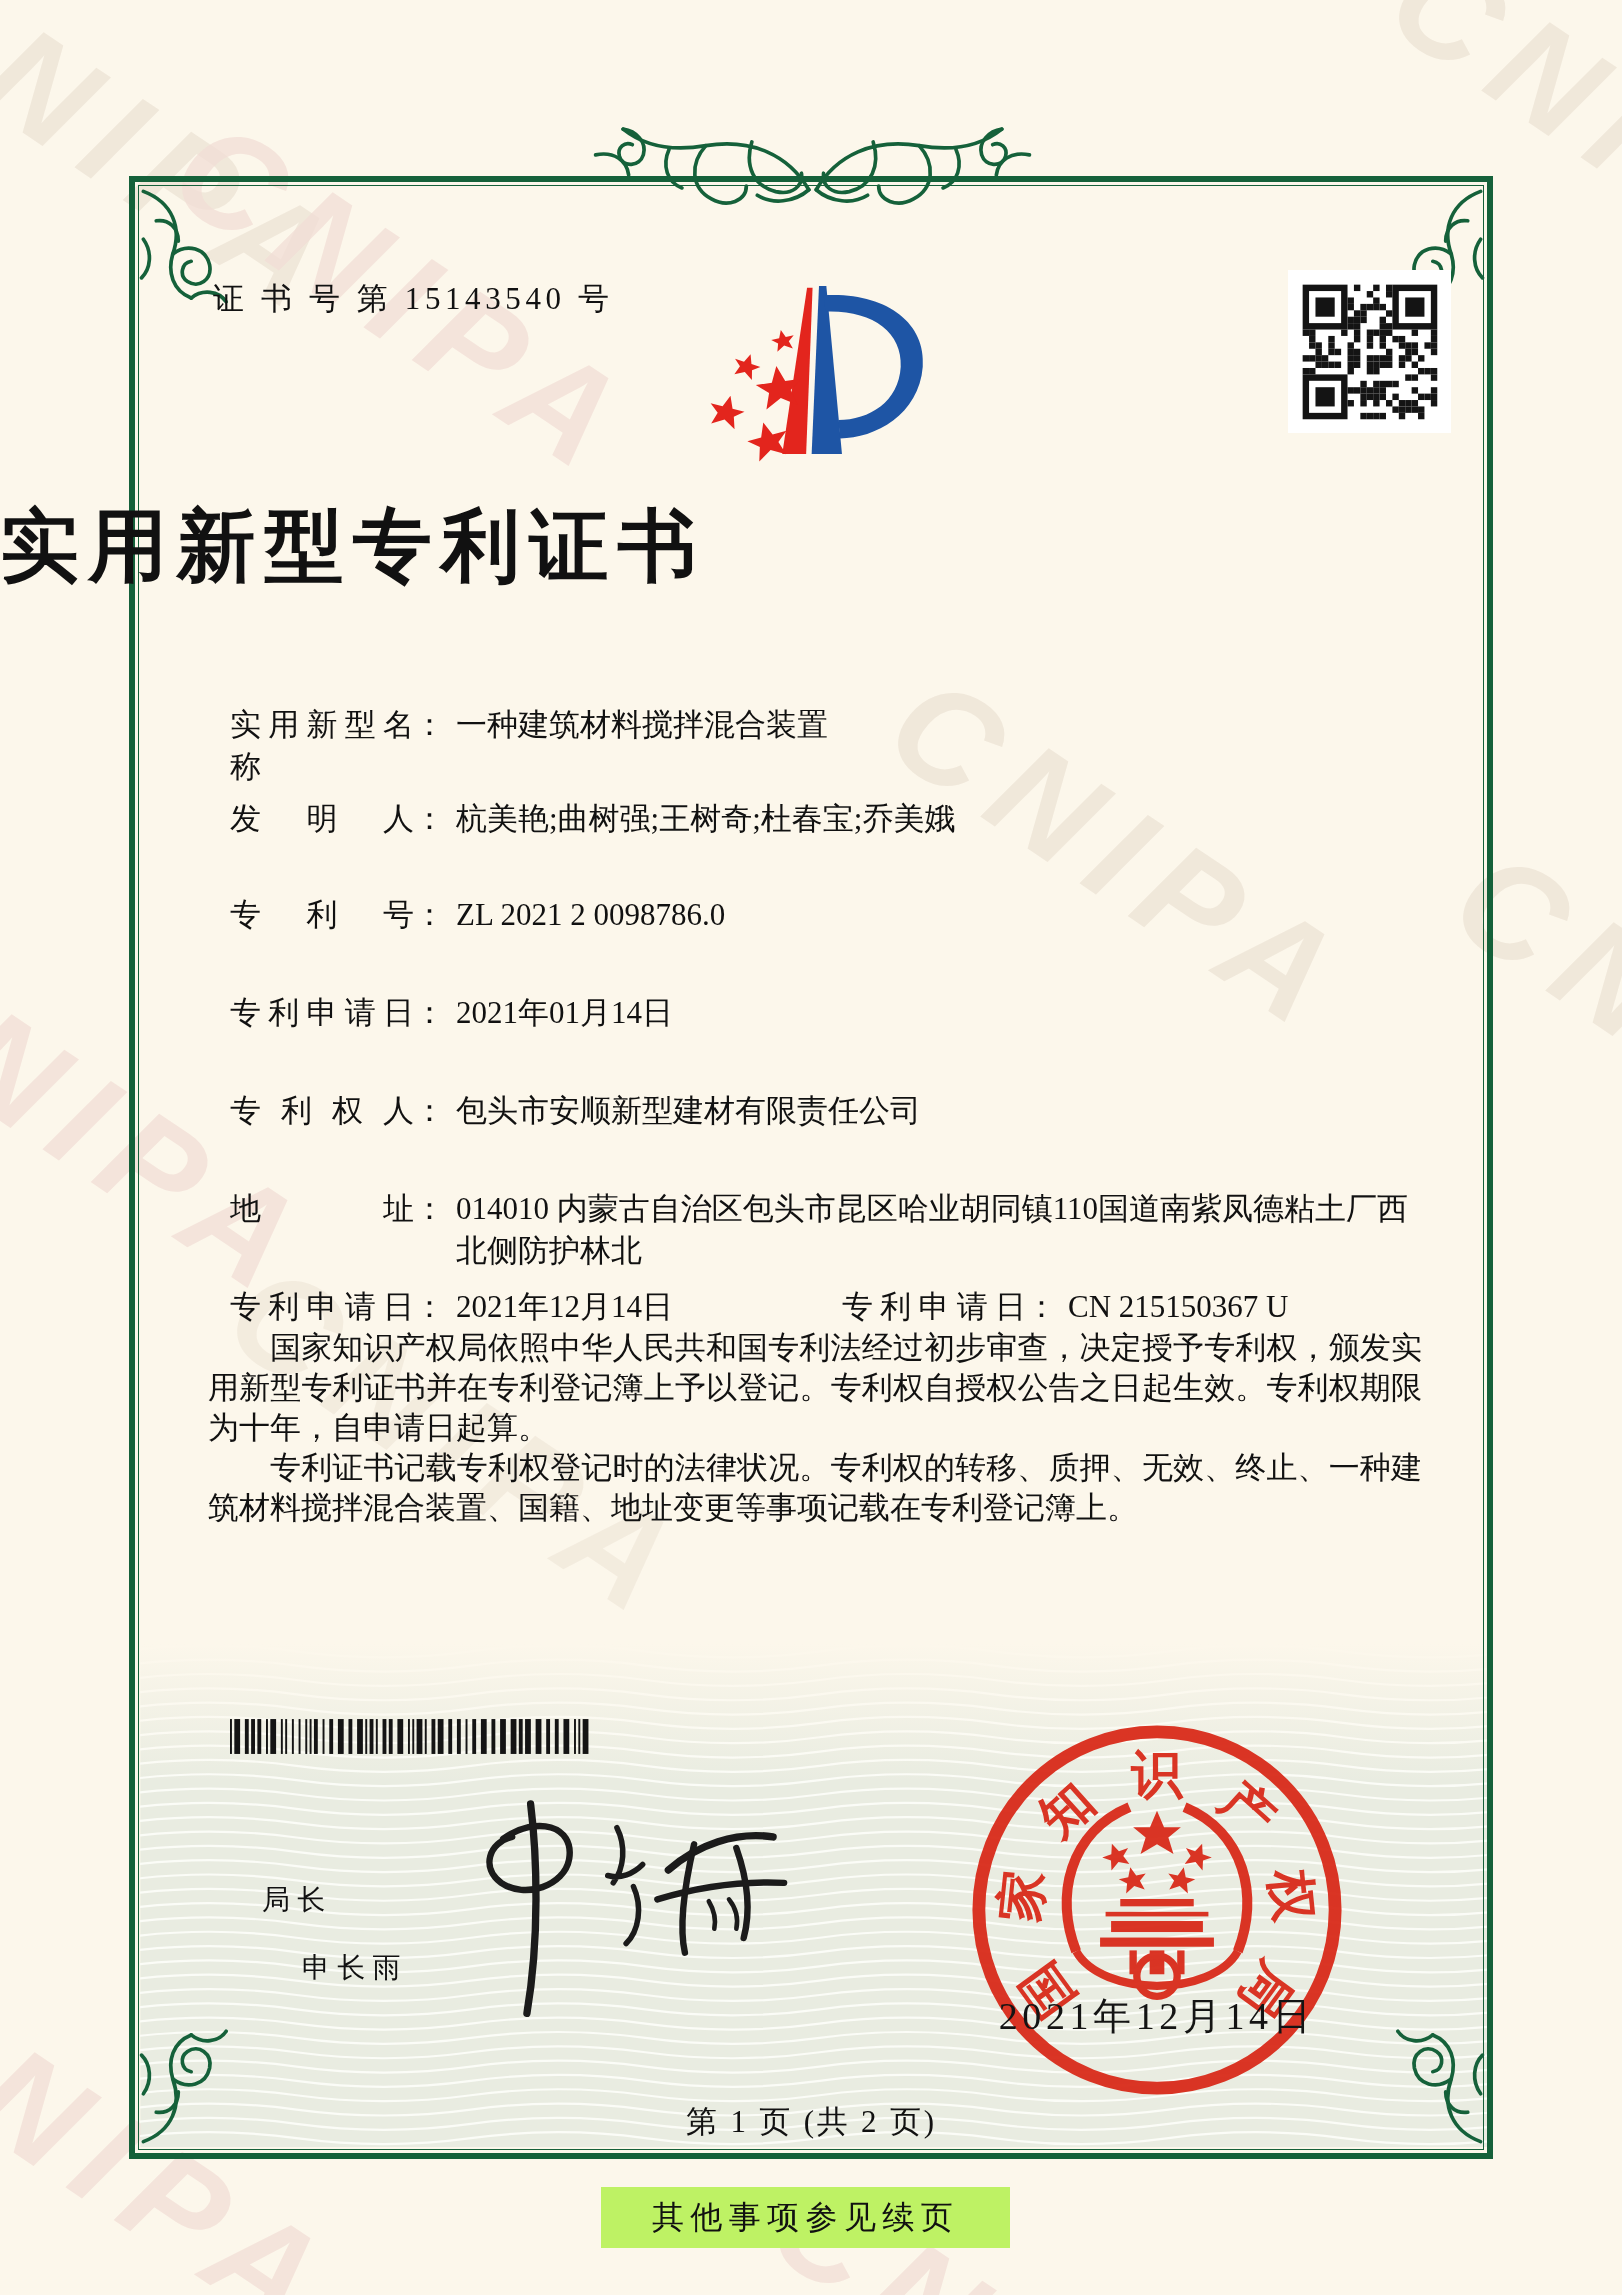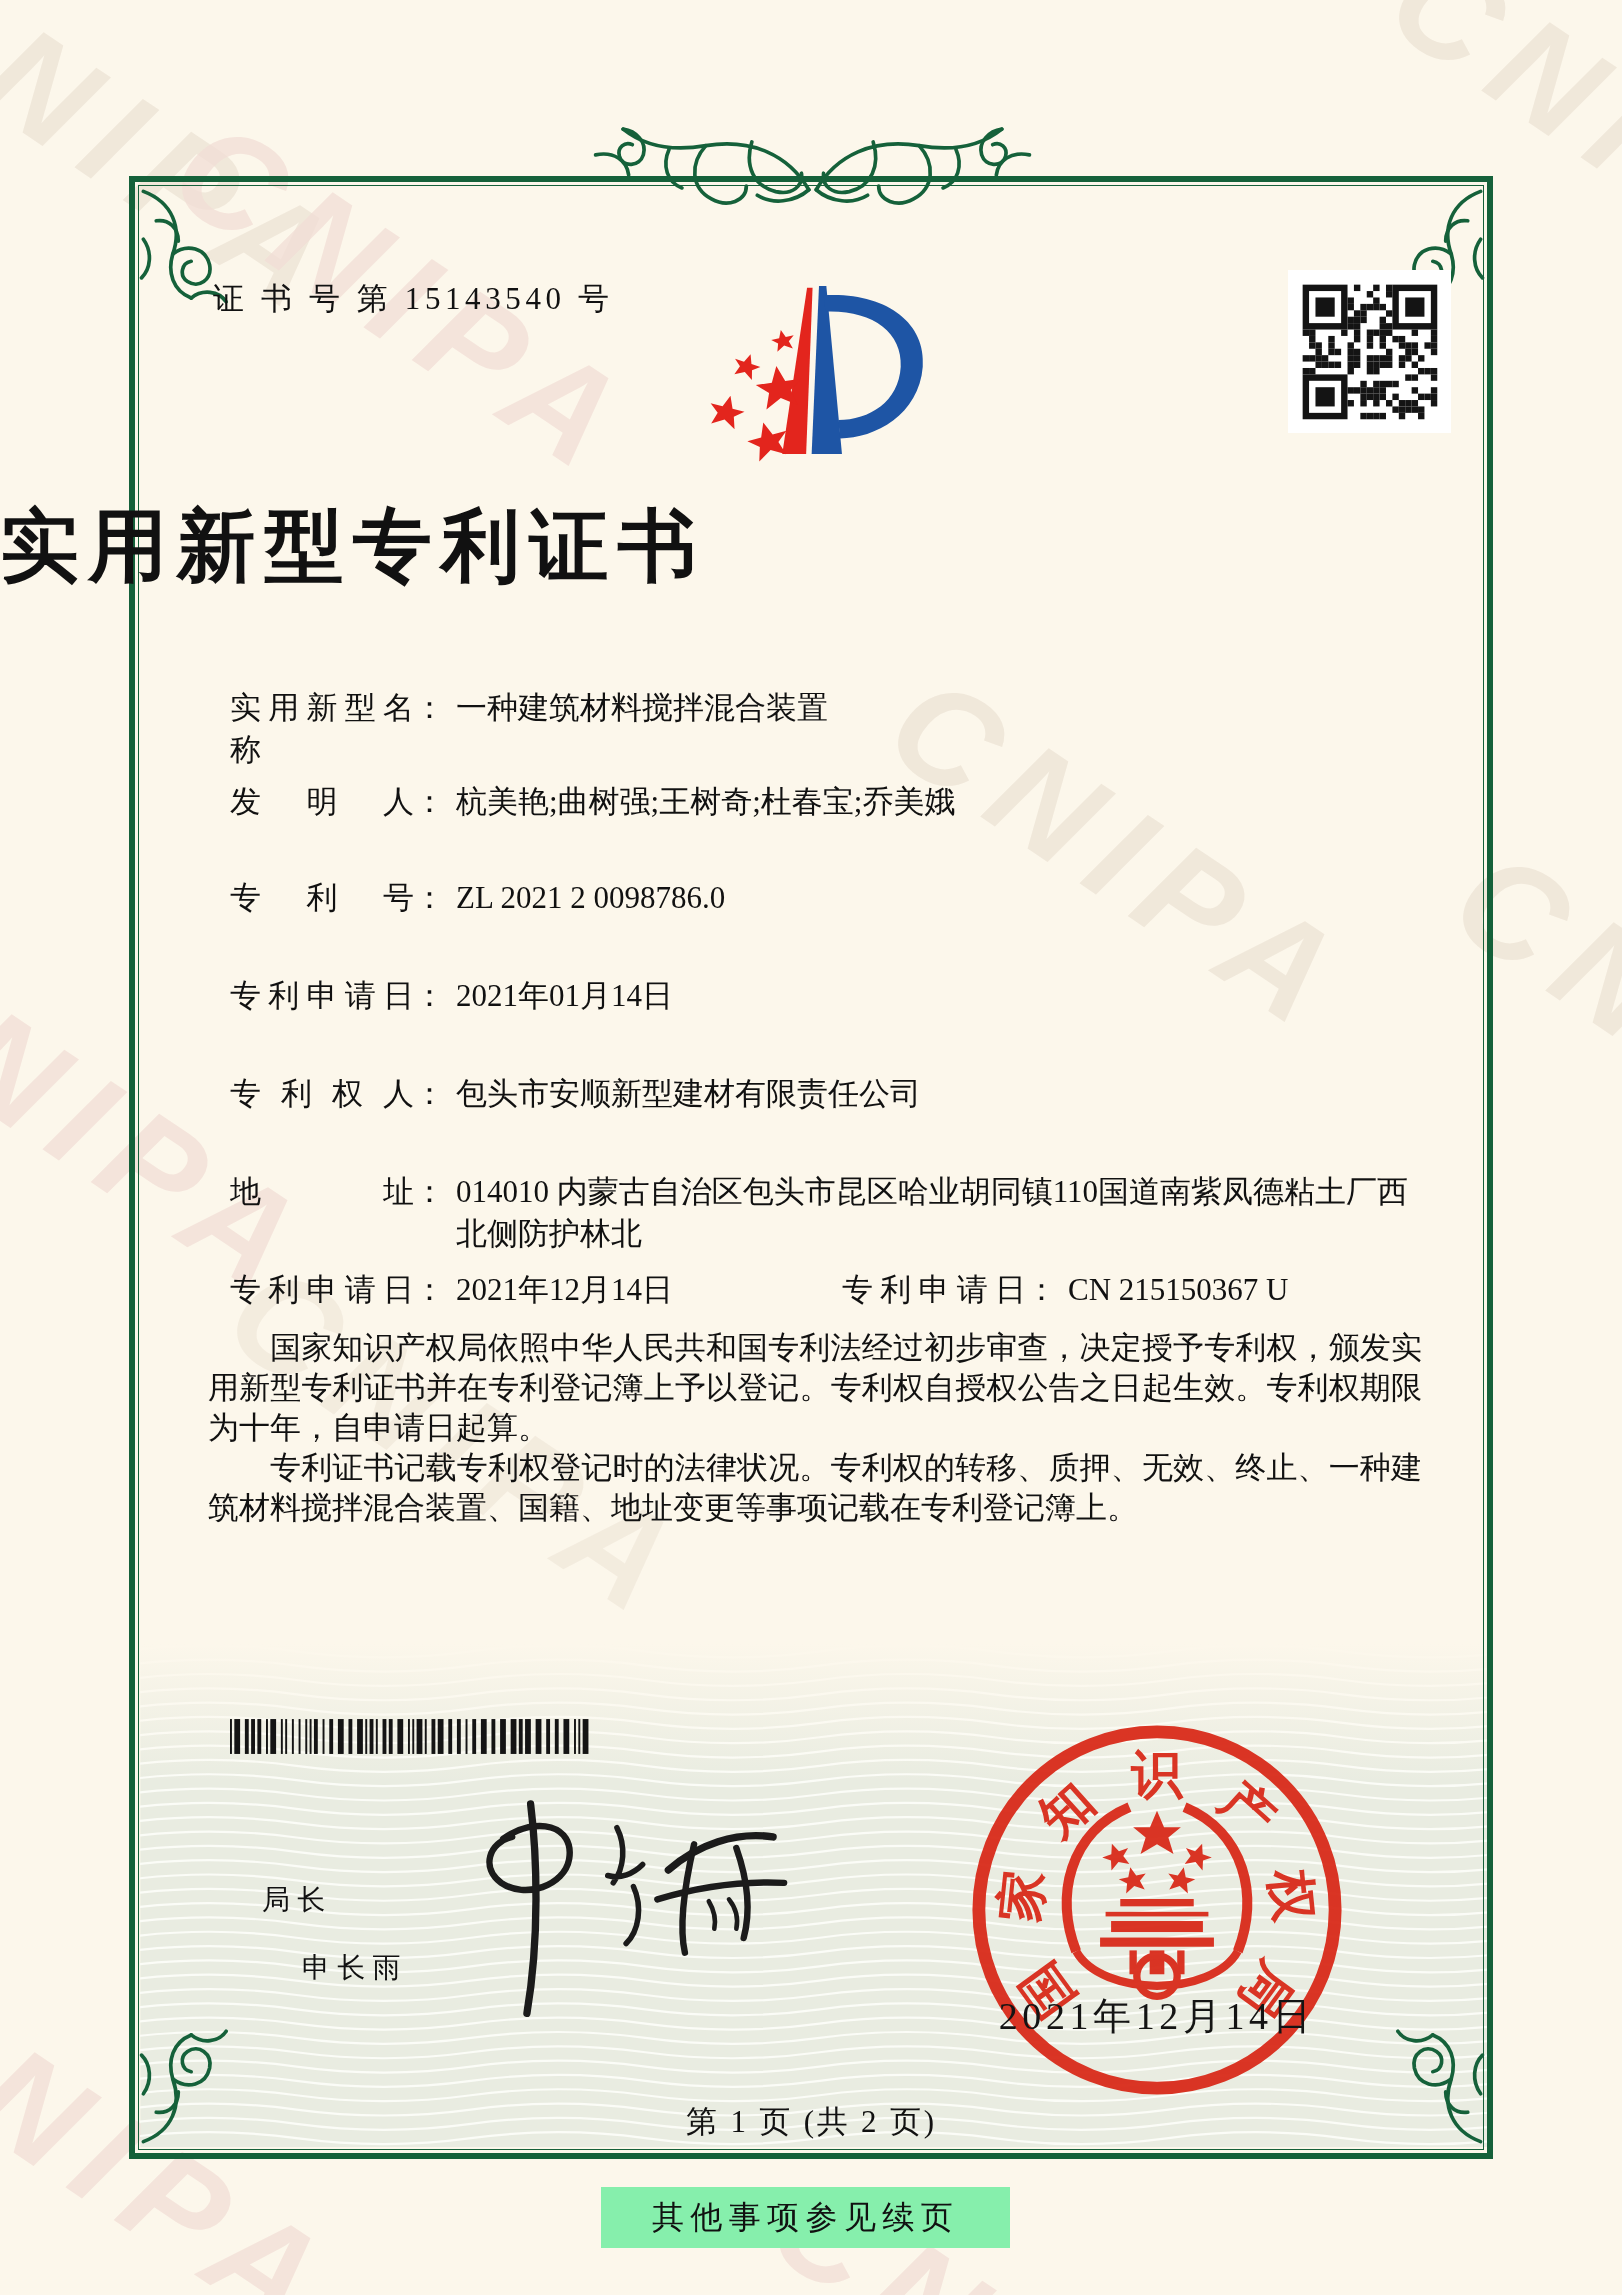--- a/index.html
+++ b/index.html
@@ -41,21 +41,21 @@
   }
   #cnipa-logo{left:695px;top:275px;z-index:5;}
   #qr-box{
     left:1288px;top:270px;width:163px;height:163px;background:#fff;z-index:5;
   }
   #certificate-title{
     left:0;top:494px;width:1623px;text-align:left;
     font-size:79px;font-weight:700;letter-spacing:9.2px;z-index:5;
   }
   
-  .frow{left:230px;width:1203px;font-size:31px;z-index:5;line-height:42px;}
+  .frow{left:230px;width:1203px;font-size:31px;z-index:5;line-height:42px;margin-top:17px;}
   .flabel{
     display:inline-block;width:184px;
     text-align:justify;text-align-last:justify;vertical-align:top;
   }
   .fcolon{display:inline-block;vertical-align:top;margin-right:11px;}
   .fvalue{display:inline-block;vertical-align:top;}
   .fvalue.wrap{width:975px;}
   .pair2{position:absolute;left:612px;top:0;}
   
   #body-text{
@@ -76,21 +76,21 @@
   #seal-date{
     left:987px;top:1991px;width:340px;text-align:center;
     font-size:38px;letter-spacing:4.6px;color:#141414;z-index:7;
   }
   
   #page-footer{
     left:0;top:2101px;width:1623px;text-align:center;
     font-size:31px;letter-spacing:2.8px;z-index:5;
   }
   #continuation-box{
-    left:601px;top:2187px;width:409px;height:61px;background:#86efac;
+    left:601px;top:2187px;width:409px;height:61px;background:#bef264;
     z-index:5;display:flex;align-items:center;justify-content:center;
   }
   #continuation-note{font-size:32px;letter-spacing:6.4px;}
 </style>
 </head>
 <body>
 
 <div class="wm" style="left:-55px;top:-73px">CNIPA</div>
 <div class="wm pink" style="left:234px;top:87px">CNIPA</div>
 <div class="wm" style="left:1451px;top:-83px">CNIPA</div>

